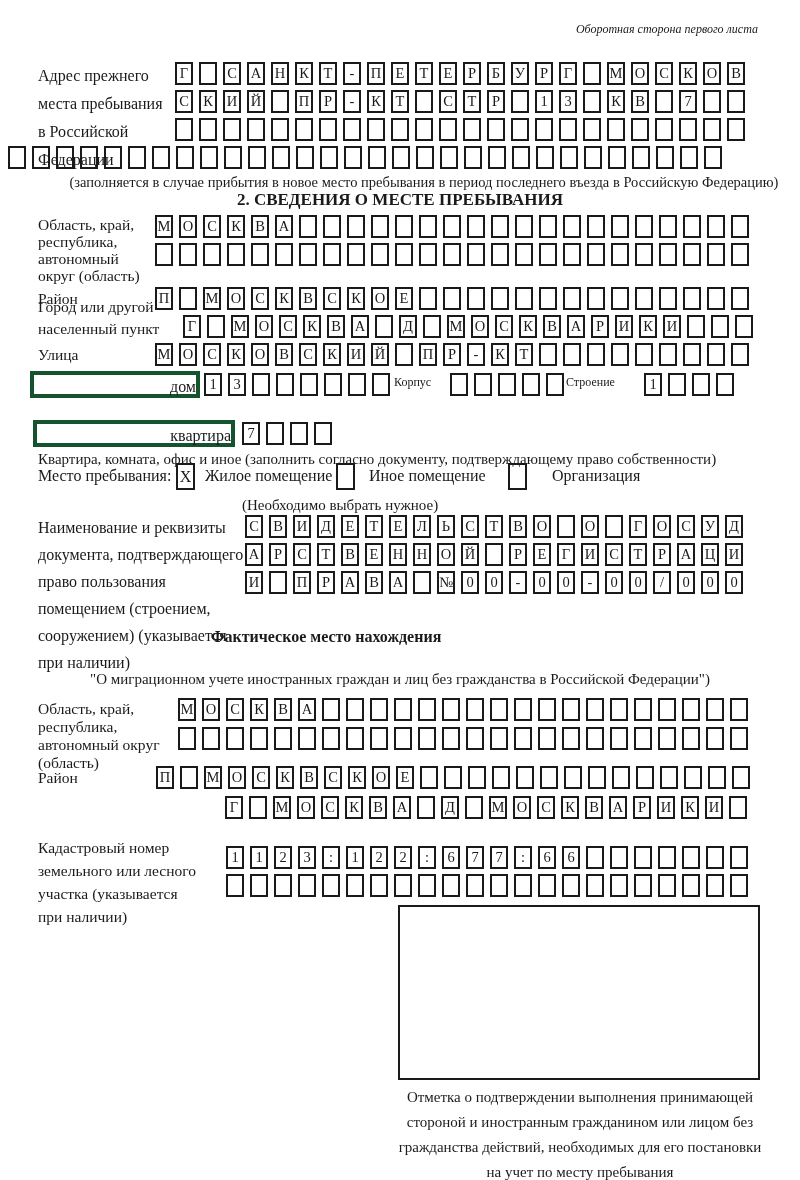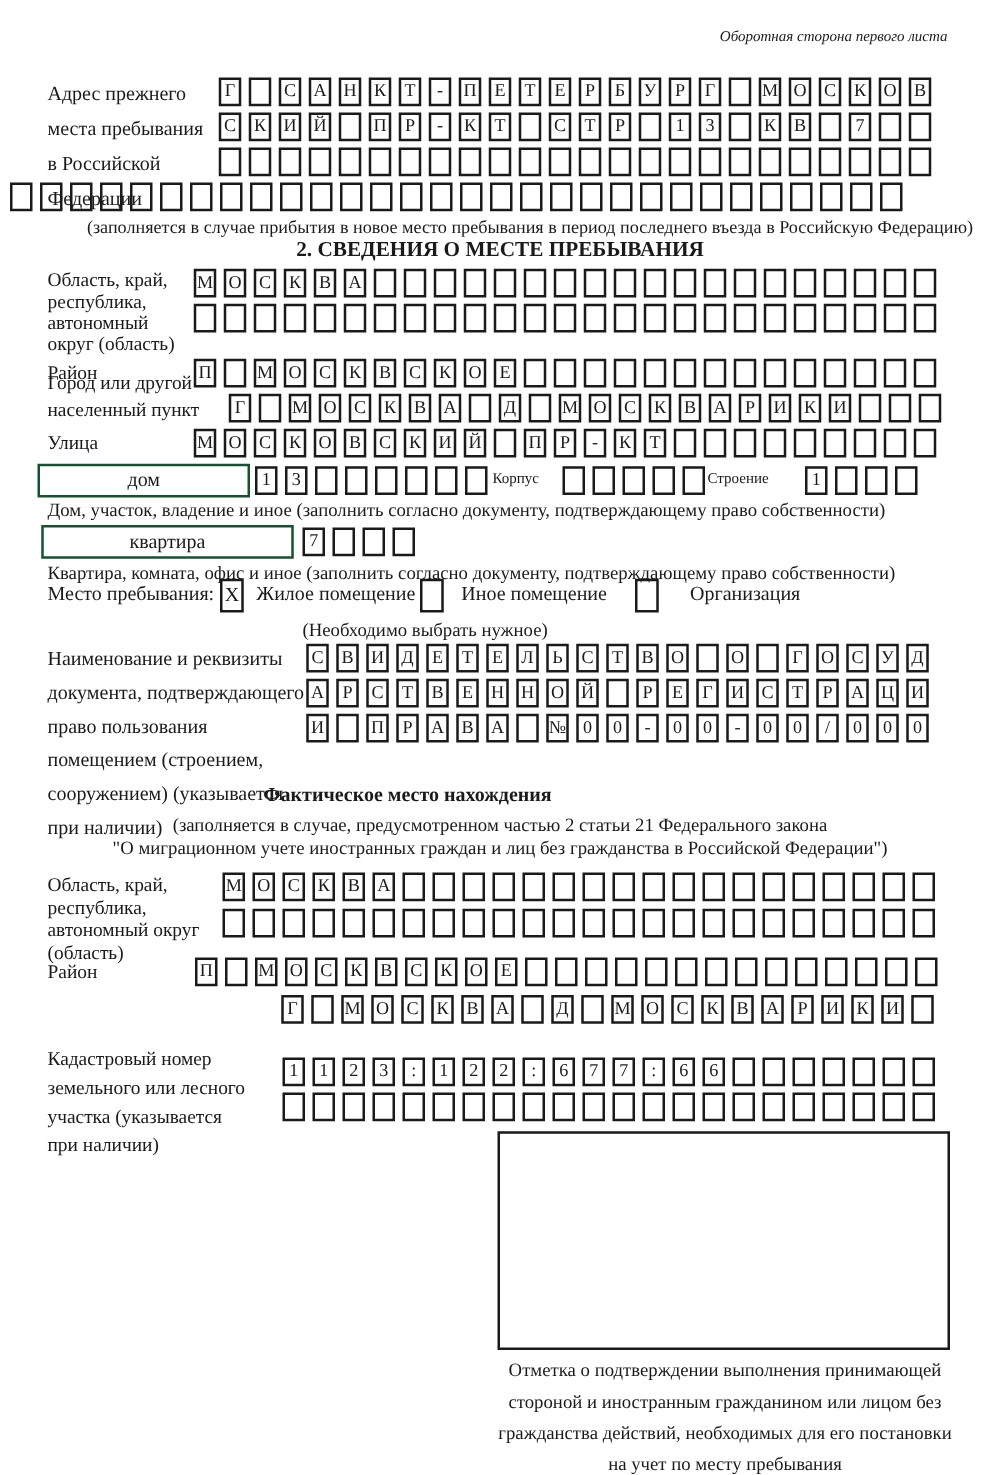--- a/index.html
+++ b/index.html
@@ -6,22 +6,22 @@
   .sheet{position:relative;width:800px;height:1180px;background:#fff;
          font-family:"Liberation Serif","DejaVu Serif",serif;color:#1a1a1a;overflow:hidden;}
   .lbl{position:absolute;font-size:15.5px;white-space:pre-line;}
   .note{position:absolute;font-size:14.5px;}
   .center{left:0;width:800px;text-align:center;}
   .h2{position:absolute;left:0;width:800px;text-align:center;font-weight:bold;font-size:17px;}
   .subhead{position:absolute;left:0;width:652px;text-align:center;font-weight:bold;font-size:16px;}
   .boxrow{position:absolute;white-space:nowrap;}
   .cbox{display:inline-block;box-sizing:border-box;width:18px;height:23px;border:2px solid #1a1a1a;
         margin-right:6px;text-align:center;font-size:14.5px;line-height:19px;vertical-align:top;}
-  .labelbox{position:absolute;box-sizing:border-box;border:2px solid #14532d;height:27px;
-            line-height:23px;text-align:center;font-size:16px;}
+  .labelbox{position:absolute;box-sizing:border-box;border:4px solid #14532d;height:27px;
+            line-height:23px;text-align:right;font-size:16px;}
   .chk{position:absolute;box-sizing:border-box;width:19px;height:27px;border:2px solid #1a1a1a;
        text-align:center;font-size:16px;line-height:23px;}
   .inline-lbl{position:absolute;font-size:15.5px;white-space:nowrap;}
   .stampbox{position:absolute;box-sizing:border-box;border:2px solid #1a1a1a;background:#fff;}
   .stampnote{position:absolute;font-size:15px;line-height:25px;text-align:center;white-space:pre-line;}
 </style>
 </head>
 <body>
 
 <div class="sheet">
@@ -56,21 +56,20 @@
 
   <div class="inline-lbl" style="top:346px;left:38px;">Улица</div>
   <div class="boxrow" style="top:343px;left:155px"><span class="cbox">М</span><span class="cbox">О</span><span class="cbox">С</span><span class="cbox">К</span><span class="cbox">О</span><span class="cbox">В</span><span class="cbox">С</span><span class="cbox">К</span><span class="cbox">И</span><span class="cbox">Й</span><span class="cbox"></span><span class="cbox">П</span><span class="cbox">Р</span><span class="cbox">-</span><span class="cbox">К</span><span class="cbox">Т</span><span class="cbox"></span><span class="cbox"></span><span class="cbox"></span><span class="cbox"></span><span class="cbox"></span><span class="cbox"></span><span class="cbox"></span><span class="cbox"></span><span class="cbox"></span></div>
 
   <div class="labelbox" style="top:371px;left:30px;width:170px;">дом</div>
   <div class="boxrow" style="top:373px;left:204px"><span class="cbox">1</span><span class="cbox">3</span><span class="cbox"></span><span class="cbox"></span><span class="cbox"></span><span class="cbox"></span><span class="cbox"></span><span class="cbox"></span></div>
   <div class="inline-lbl" style="top:375px;left:394px;font-size:12px;">Корпус</div>
   <div class="boxrow" style="top:373px;left:450px"><span class="cbox"></span><span class="cbox"></span><span class="cbox"></span><span class="cbox"></span><span class="cbox"></span></div>
   <div class="inline-lbl" style="top:375px;left:566px;font-size:12px;">Строение</div>
   <div class="boxrow" style="top:373px;left:644px"><span class="cbox">1</span><span class="cbox"></span><span class="cbox"></span><span class="cbox"></span></div>
-  <div class="note" style="top:401px;left:38px;font-size:15px;">Дом, участок, владение и иное (заполнить согласно документу, подтверждающему право собственности)</div>
 
   <div class="labelbox" style="top:420px;left:33px;width:202px;">квартира</div>
   <div class="boxrow" style="top:422px;left:242px"><span class="cbox">7</span><span class="cbox"></span><span class="cbox"></span><span class="cbox"></span></div>
   <div class="note" style="top:451px;left:38px;font-size:15px;">Квартира, комната, офис и иное (заполнить согласно документу, подтверждающему право собственности)</div>
 
   <div class="inline-lbl" style="top:467px;left:38px;font-size:16px;">Место пребывания:</div>
   <div class="chk" style="top:463px;left:176px;">X</div>
   <div class="inline-lbl" style="top:467px;left:205px;font-size:16px;">Жилое помещение</div>
   <div class="chk" style="top:463px;left:336px;"></div>
   <div class="inline-lbl" style="top:467px;left:369px;font-size:16px;">Иное помещение</div>
@@ -82,21 +81,20 @@
 документа, подтверждающего
 право пользования
 помещением (строением,
 сооружением) (указывается
 при наличии)</div>
   <div class="boxrow" style="top:515px;left:245px"><span class="cbox">С</span><span class="cbox">В</span><span class="cbox">И</span><span class="cbox">Д</span><span class="cbox">Е</span><span class="cbox">Т</span><span class="cbox">Е</span><span class="cbox">Л</span><span class="cbox">Ь</span><span class="cbox">С</span><span class="cbox">Т</span><span class="cbox">В</span><span class="cbox">О</span><span class="cbox"></span><span class="cbox">О</span><span class="cbox"></span><span class="cbox">Г</span><span class="cbox">О</span><span class="cbox">С</span><span class="cbox">У</span><span class="cbox">Д</span></div>
   <div class="boxrow" style="top:543px;left:245px"><span class="cbox">А</span><span class="cbox">Р</span><span class="cbox">С</span><span class="cbox">Т</span><span class="cbox">В</span><span class="cbox">Е</span><span class="cbox">Н</span><span class="cbox">Н</span><span class="cbox">О</span><span class="cbox">Й</span><span class="cbox"></span><span class="cbox">Р</span><span class="cbox">Е</span><span class="cbox">Г</span><span class="cbox">И</span><span class="cbox">С</span><span class="cbox">Т</span><span class="cbox">Р</span><span class="cbox">А</span><span class="cbox">Ц</span><span class="cbox">И</span></div>
   <div class="boxrow" style="top:571px;left:245px"><span class="cbox">И</span><span class="cbox"></span><span class="cbox">П</span><span class="cbox">Р</span><span class="cbox">А</span><span class="cbox">В</span><span class="cbox">А</span><span class="cbox"></span><span class="cbox">№</span><span class="cbox">0</span><span class="cbox">0</span><span class="cbox">-</span><span class="cbox">0</span><span class="cbox">0</span><span class="cbox">-</span><span class="cbox">0</span><span class="cbox">0</span><span class="cbox">/</span><span class="cbox">0</span><span class="cbox">0</span><span class="cbox">0</span></div>
 
   <div class="subhead" style="top:628px;">Фактическое место нахождения</div>
-  <div class="note center" style="top:653px;font-size:15px;">(заполняется в случае, предусмотренном частью 2 статьи 21 Федерального закона</div>
   <div class="note center" style="top:671px;font-size:15px;">"О миграционном учете иностранных граждан и лиц без гражданства в Российской Федерации")</div>
 
   <div class="lbl" style="top:700px;left:38px;line-height:18px;">Область, край,
 республика,
 автономный округ
 (область)</div>
   <div class="boxrow" style="top:698px;left:178px"><span class="cbox">М</span><span class="cbox">О</span><span class="cbox">С</span><span class="cbox">К</span><span class="cbox">В</span><span class="cbox">А</span><span class="cbox"></span><span class="cbox"></span><span class="cbox"></span><span class="cbox"></span><span class="cbox"></span><span class="cbox"></span><span class="cbox"></span><span class="cbox"></span><span class="cbox"></span><span class="cbox"></span><span class="cbox"></span><span class="cbox"></span><span class="cbox"></span><span class="cbox"></span><span class="cbox"></span><span class="cbox"></span><span class="cbox"></span><span class="cbox"></span></div>
   <div class="boxrow" style="top:727px;left:178px"><span class="cbox"></span><span class="cbox"></span><span class="cbox"></span><span class="cbox"></span><span class="cbox"></span><span class="cbox"></span><span class="cbox"></span><span class="cbox"></span><span class="cbox"></span><span class="cbox"></span><span class="cbox"></span><span class="cbox"></span><span class="cbox"></span><span class="cbox"></span><span class="cbox"></span><span class="cbox"></span><span class="cbox"></span><span class="cbox"></span><span class="cbox"></span><span class="cbox"></span><span class="cbox"></span><span class="cbox"></span><span class="cbox"></span><span class="cbox"></span></div>
 
   <div class="inline-lbl" style="top:769px;left:38px;">Район</div>

